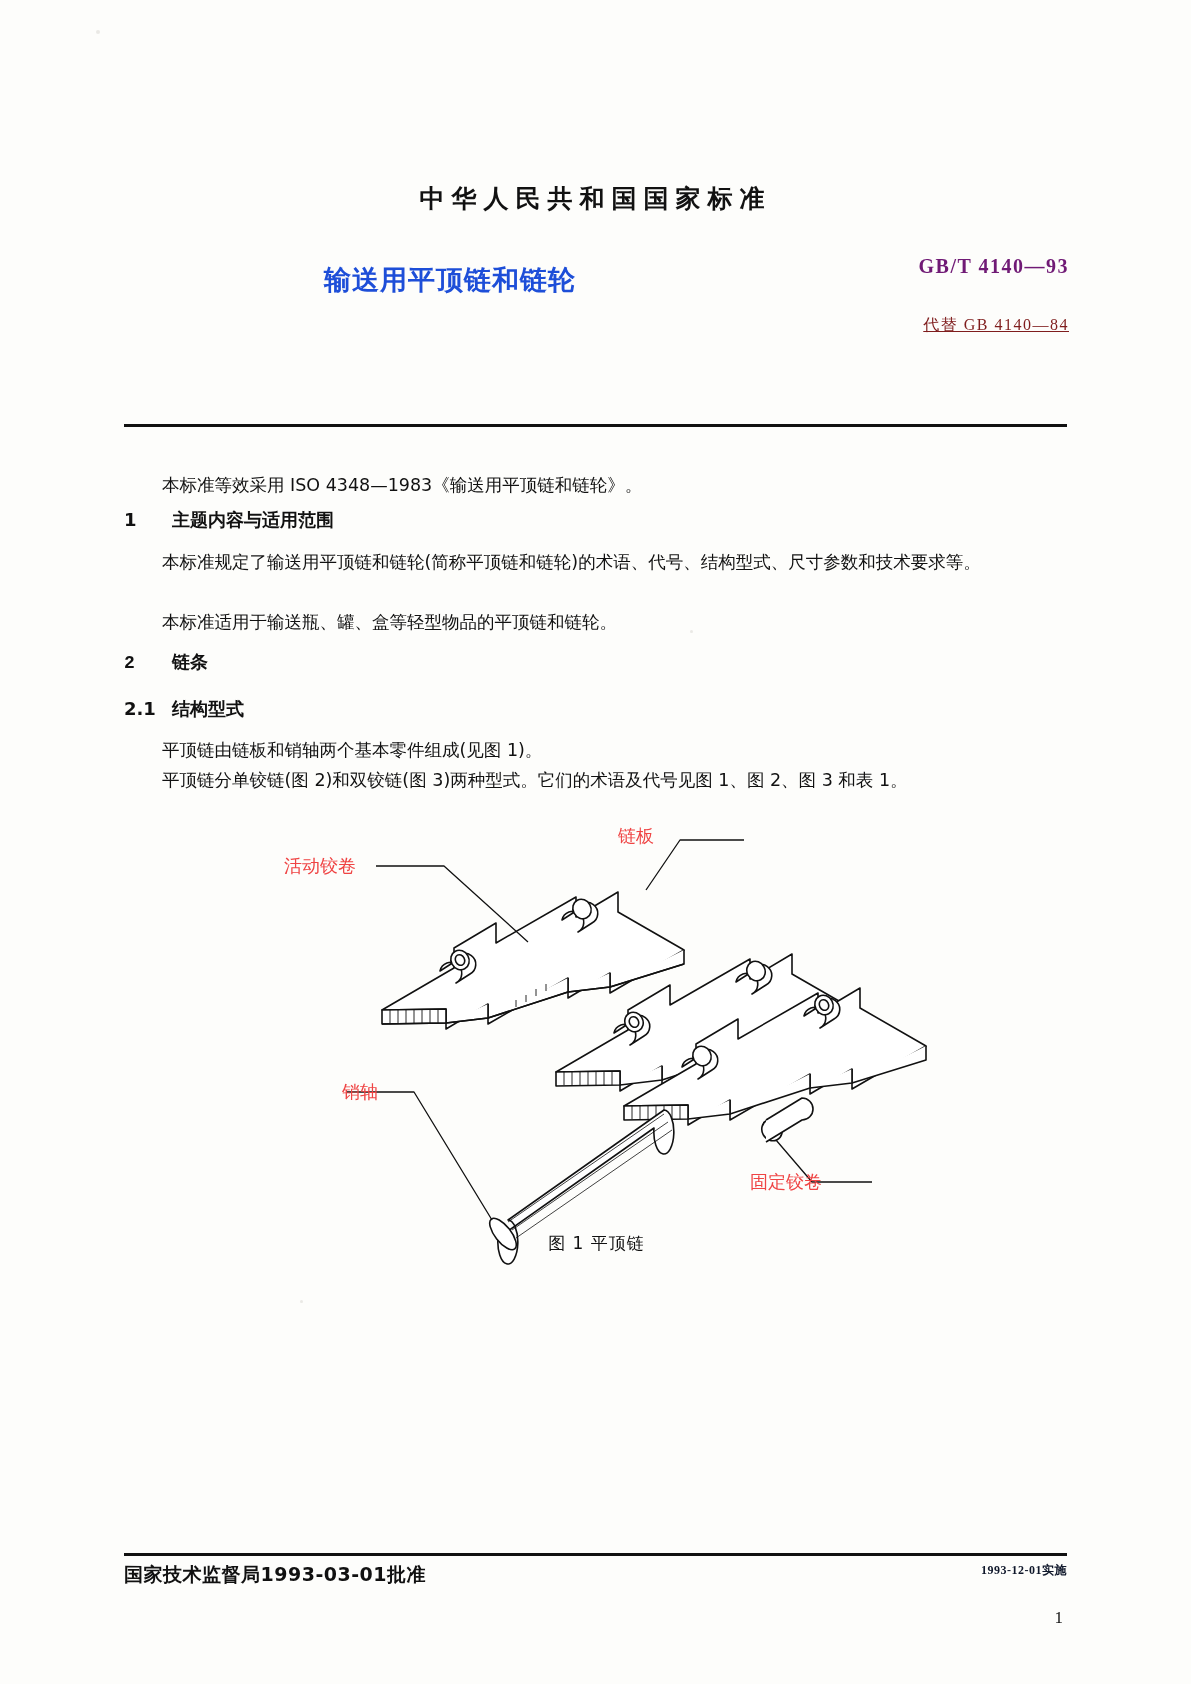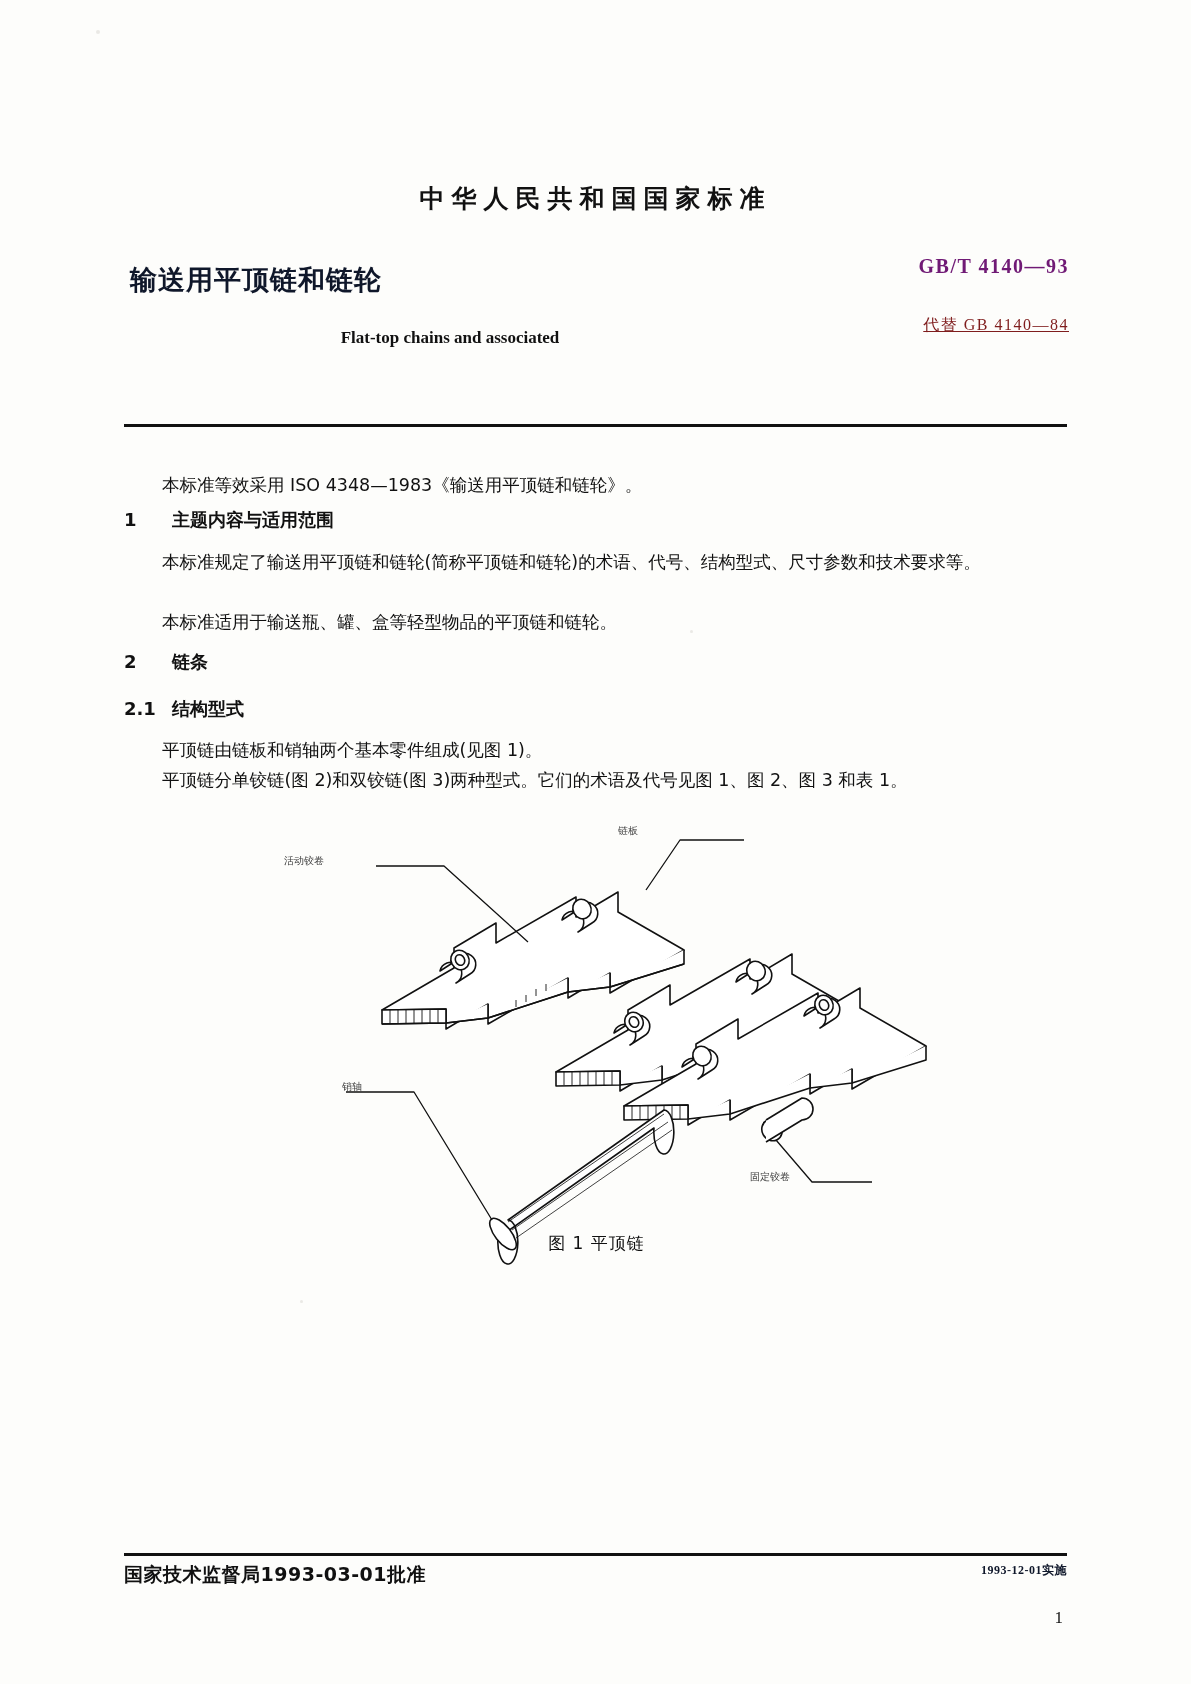--- a/index.html
+++ b/index.html
@@ -32,26 +32,26 @@
     font-size: 25px;
     font-weight: bold;
     letter-spacing: 7px;
     color: #111;
   }
   .doc-title-cn {
     position: absolute;
     left: 130px;
     width: 640px;
     top: 262px;
-    text-align: left;
+    text-align: center;
     font-family: Liberation Mono, monospace;
     font-size: 27px;
     font-weight: bold;
     letter-spacing: 1px;
-    color: #0f172a;
+    color: #1d4ed8;
   }
   .doc-title-en {
     position: absolute;
     left: 130px;
     width: 640px;
     top: 322px;
     text-align: center;
     font-family: "Liberation Serif", serif;
     font-size: 17px;
     font-weight: bold;
@@ -125,22 +125,22 @@
     top: 1232px;
     text-align: center;
     font-family: "DejaVu Sans", sans-serif;
     font-size: 17px;
     color: #111;
     letter-spacing: 1px;
   }
   .callout {
     position: absolute;
     font-family: Liberation Serif, serif;
-    font-size: 10px;
-    color: #404040;
+    font-size: 18px;
+    color: #ef4444;
     white-space: nowrap;
   }
   
   .rule-bottom {
     position: absolute;
     left: 124px;
     right: 124px;
     top: 1553px;
     border-top: 3px solid #111;
   }
@@ -187,40 +187,39 @@
 
   <div class="speckle" style="left:96px;top:30px;width:4px;height:4px;"></div>
   <div class="speckle" style="left:300px;top:1300px;width:3px;height:3px;"></div>
   <div class="speckle" style="left:690px;top:630px;width:3px;height:3px;"></div>
 
   <div class="national-standard-title">中华人民共和国国家标准</div>
 
   <div class="doc-title-cn">输送用平顶链和链轮</div>
 
   <div class="doc-title-en">
-    <div>Flat-top chains and associated</div>
   </div>
 
   <div class="std-number">GB/T 4140—93</div>
 
   <div class="std-replaces">代替 GB 4140—84</div>
 
   <div class="rule-top"></div>
 
   <div class="body-text indent" style="top:470px;">本标准等效采用 ISO 4348—1983《输送用平顶链和链轮》。</div>
 
   <div class="heading" style="top:508px;">
     <span class="num">1</span><span>主题内容与适用范围</span>
   </div>
 
   <div class="body-text indent" style="top:607px;">本标准适用于输送瓶、罐、盒等轻型物品的平顶链和链轮。</div>
 
   <div class="body-text indent" style="top:547px;">本标准规定了输送用平顶链和链轮(简称平顶链和链轮)的术语、代号、结构型式、尺寸参数和技术要求等。</div>
 
-  <div class="heading" style="top:650px;">
+  <div class="heading" style="top:650px;font-family:Liberation Mono, monospace;">
     <span class="num">2</span><span>链条</span>
   </div>
 
   <div class="heading" style="top:697px;">
     <span class="num">2.1</span><span>结构型式</span>
   </div>
 
   <div class="body-text indent" style="top:735px;">平顶链由链板和销轴两个基本零件组成(见图 1)。</div>
 
   <div class="body-text indent" style="top:765px;">平顶链分单铰链(图 2)和双铰链(图 3)两种型式。它们的术语及代号见图 1、图 2、图 3 和表 1。</div>

